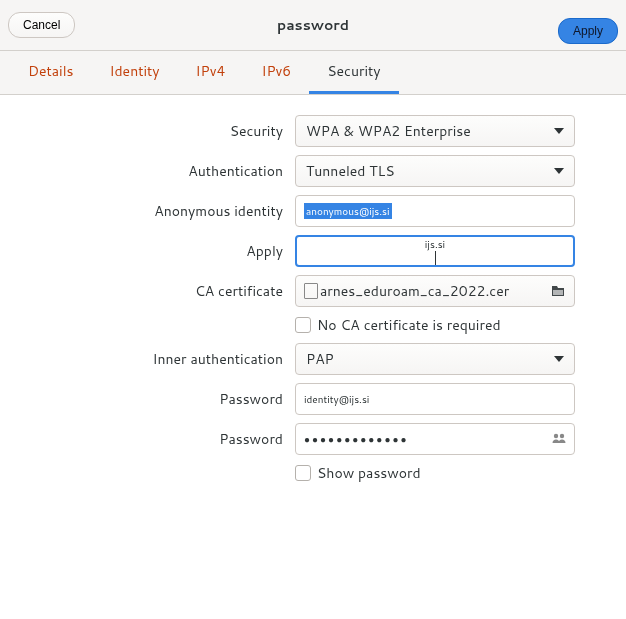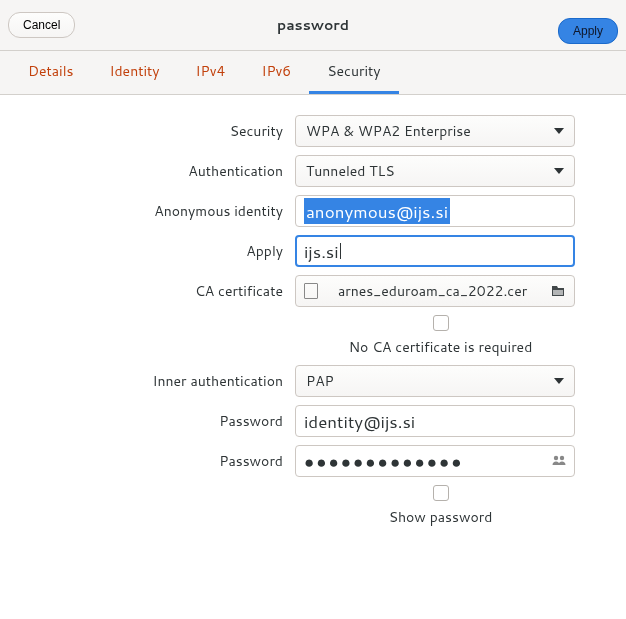--- a/index.html
+++ b/index.html
@@ -9,27 +9,27 @@
 .btn { padding: 5px 14px; border: 1px solid #cdc7c2; border-radius: 12px; background: linear-gradient(#fdfdfc,#f6f5f4); cursor: pointer; font-size: 12px; }
 .btn-primary { background: #3584e4; border-color: #1b6acb; color: #0f172a; font-weight: 500; margin-top: 12px; }
 .tabs { display: flex; background: #f6f5f4; border-bottom: 1px solid #d3d0cc; padding: 0 10px; gap: 0; }
 .tab { padding: 10px 18px; cursor: pointer; color: #c2410c; border-bottom: 3px solid transparent; }
 .tab.active { color: #2e3436; border-bottom-color: #3584e4; }
 .form { padding: 20px 40px 20px 0; }
 .row { display: flex; align-items: center; margin-bottom: 8px; }
 .label { width: 295px; text-align: right; padding-right: 12px; color: #2e3436; }
 .control { width: 280px; }
 .select { width: 100%; height: 32px; border: 1px solid #cdc7c2; border-radius: 4px; background: linear-gradient(#fdfdfc,#f6f5f4); padding: 0 10px; display: flex; align-items: center; justify-content: space-between; cursor: pointer; text-align: right; }
-.input { width: 100%; height: 32px; border: 1px solid #cdc7c2; border-radius: 4px; padding: 0 8px; font-size: 17px; outline: none; }
-.input.focused { border: 2px solid #3584e4; padding: 0 7px; }
+.input { width: 100%; height: 32px; border: 1px solid #cdc7c2; border-radius: 4px; padding: 0 8px; font-size: 10px; outline: none; }
+.input.focused { border: 2px solid #3584e4; padding: 0 7px; flex-direction: column; }
 .selected-text { background: #3584e4; color: #fff; padding: 1px 2px; }
-.file-select { width: 100%; height: 32px; border: 1px solid #cdc7c2; border-radius: 4px; background: linear-gradient(#fdfdfc,#f6f5f4); display: flex; align-items: center; padding: 0 8px; gap: 20px; cursor: pointer; }
+.file-select { width: 100%; height: 32px; border: 1px solid #cdc7c2; border-radius: 4px; background: linear-gradient(#fdfdfc,#f6f5f4); display: flex; align-items: center; padding: 0 8px; gap: 2px; cursor: pointer; }
 .file-icon { width: 14px; height: 16px; border: 1px solid #888; border-radius: 1px; position: relative; }
 .file-select-btn { margin-left: auto; }
-.checkbox-row { display: flex; align-items: center; gap: 6px; padding-left: 295px; margin-bottom: 8px; flex-direction: column; }
+.checkbox-row { display: flex; align-items: center; gap: 6px; padding-left: 295px; margin-bottom: 8px; }
 .checkbox { width: 16px; height: 16px; border: 1px solid #b5b1ac; border-radius: 3px; background: #fff; cursor: pointer; }
 .triangle-down { width: 0; height: 0; border-left: 5px solid transparent; border-right: 5px solid transparent; border-top: 6px solid #2e3436; }
 .password-wrap { position: relative; width: 100%; }
 .user-icon { position: absolute; right: 8px; top: 8px; cursor: pointer; }
 .cursor { display: inline-block; width: 1px; height: 16px; background: #2e3436; vertical-align: middle; margin-left: 1px; }
 svg { display: block; }
 </style>
 </head>
 <body>
 

